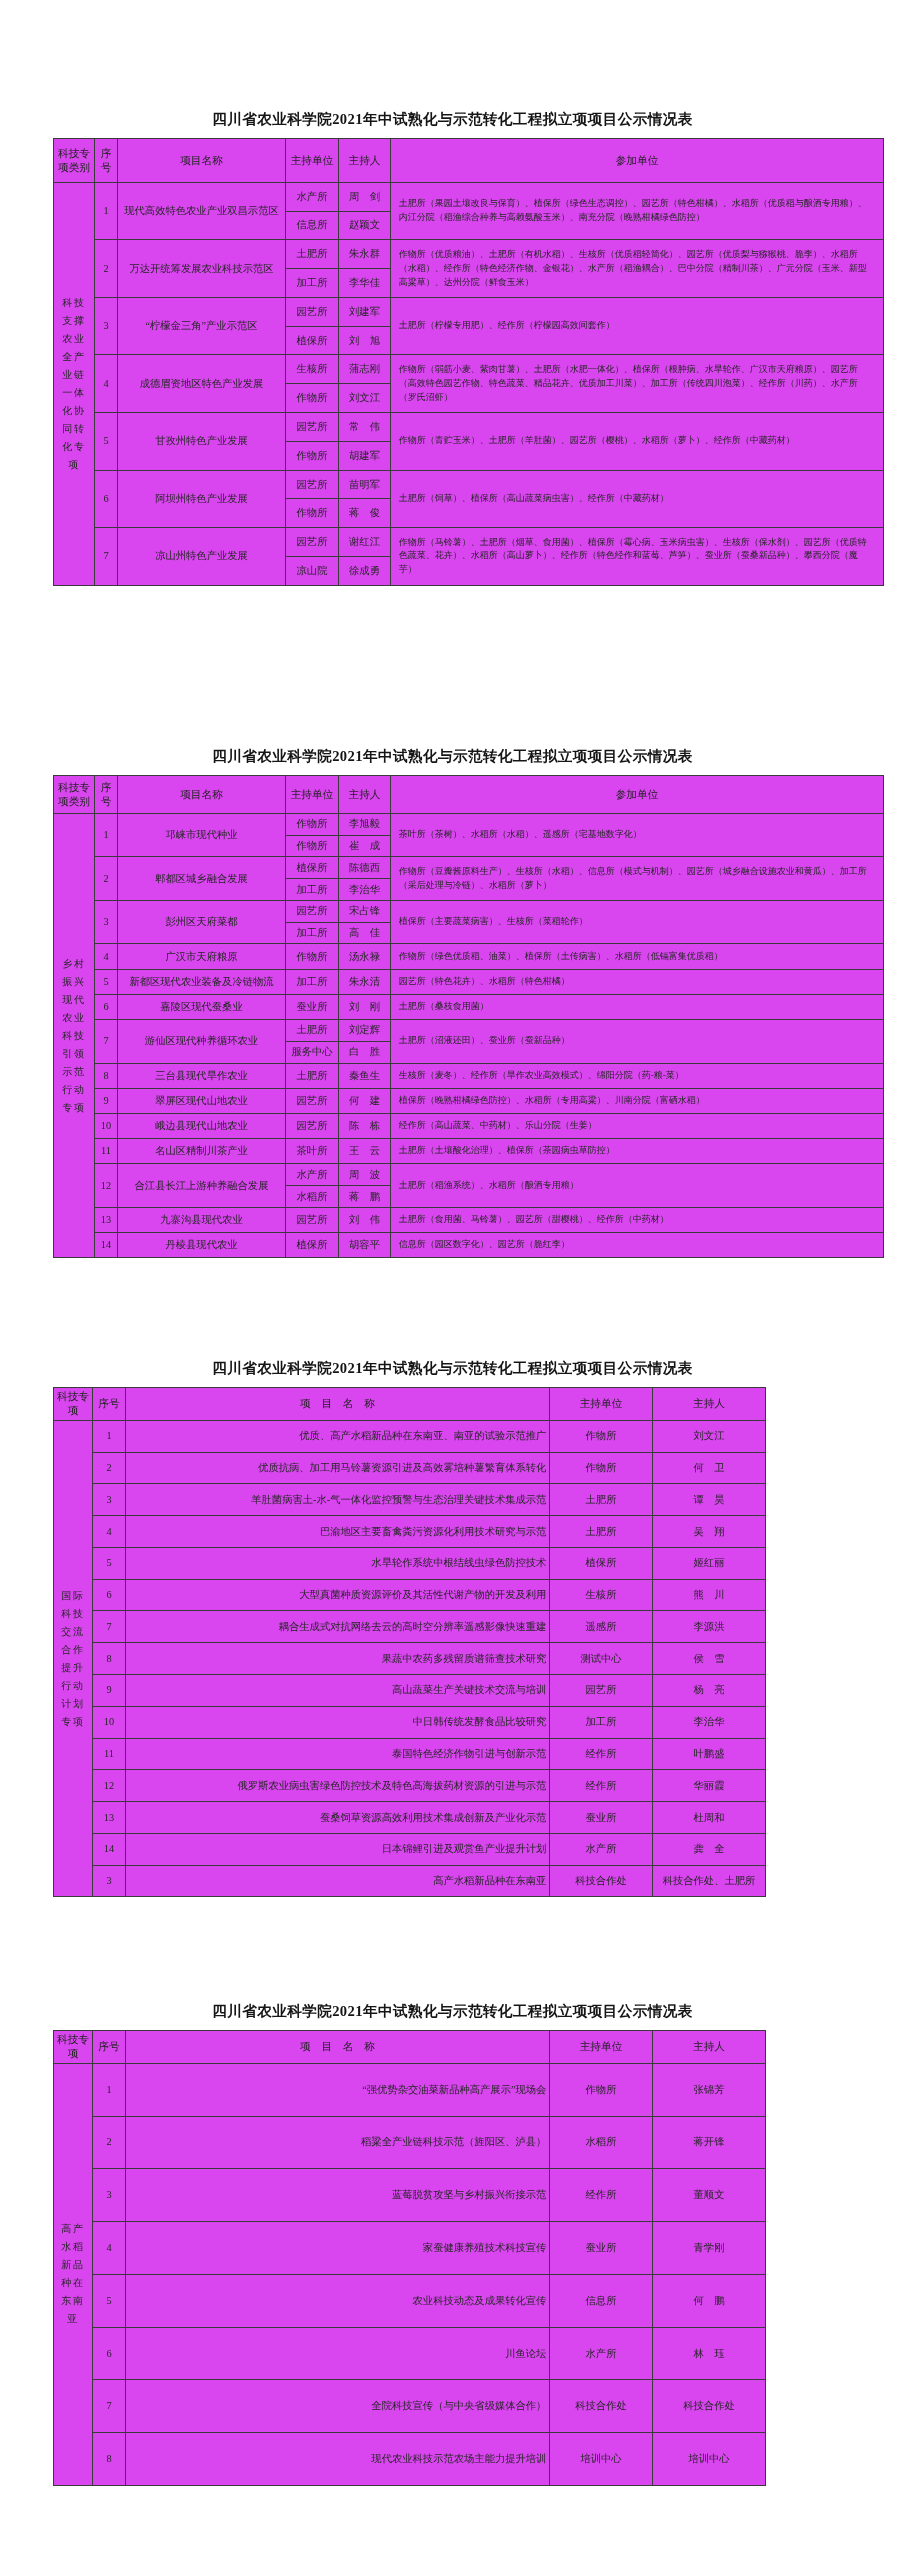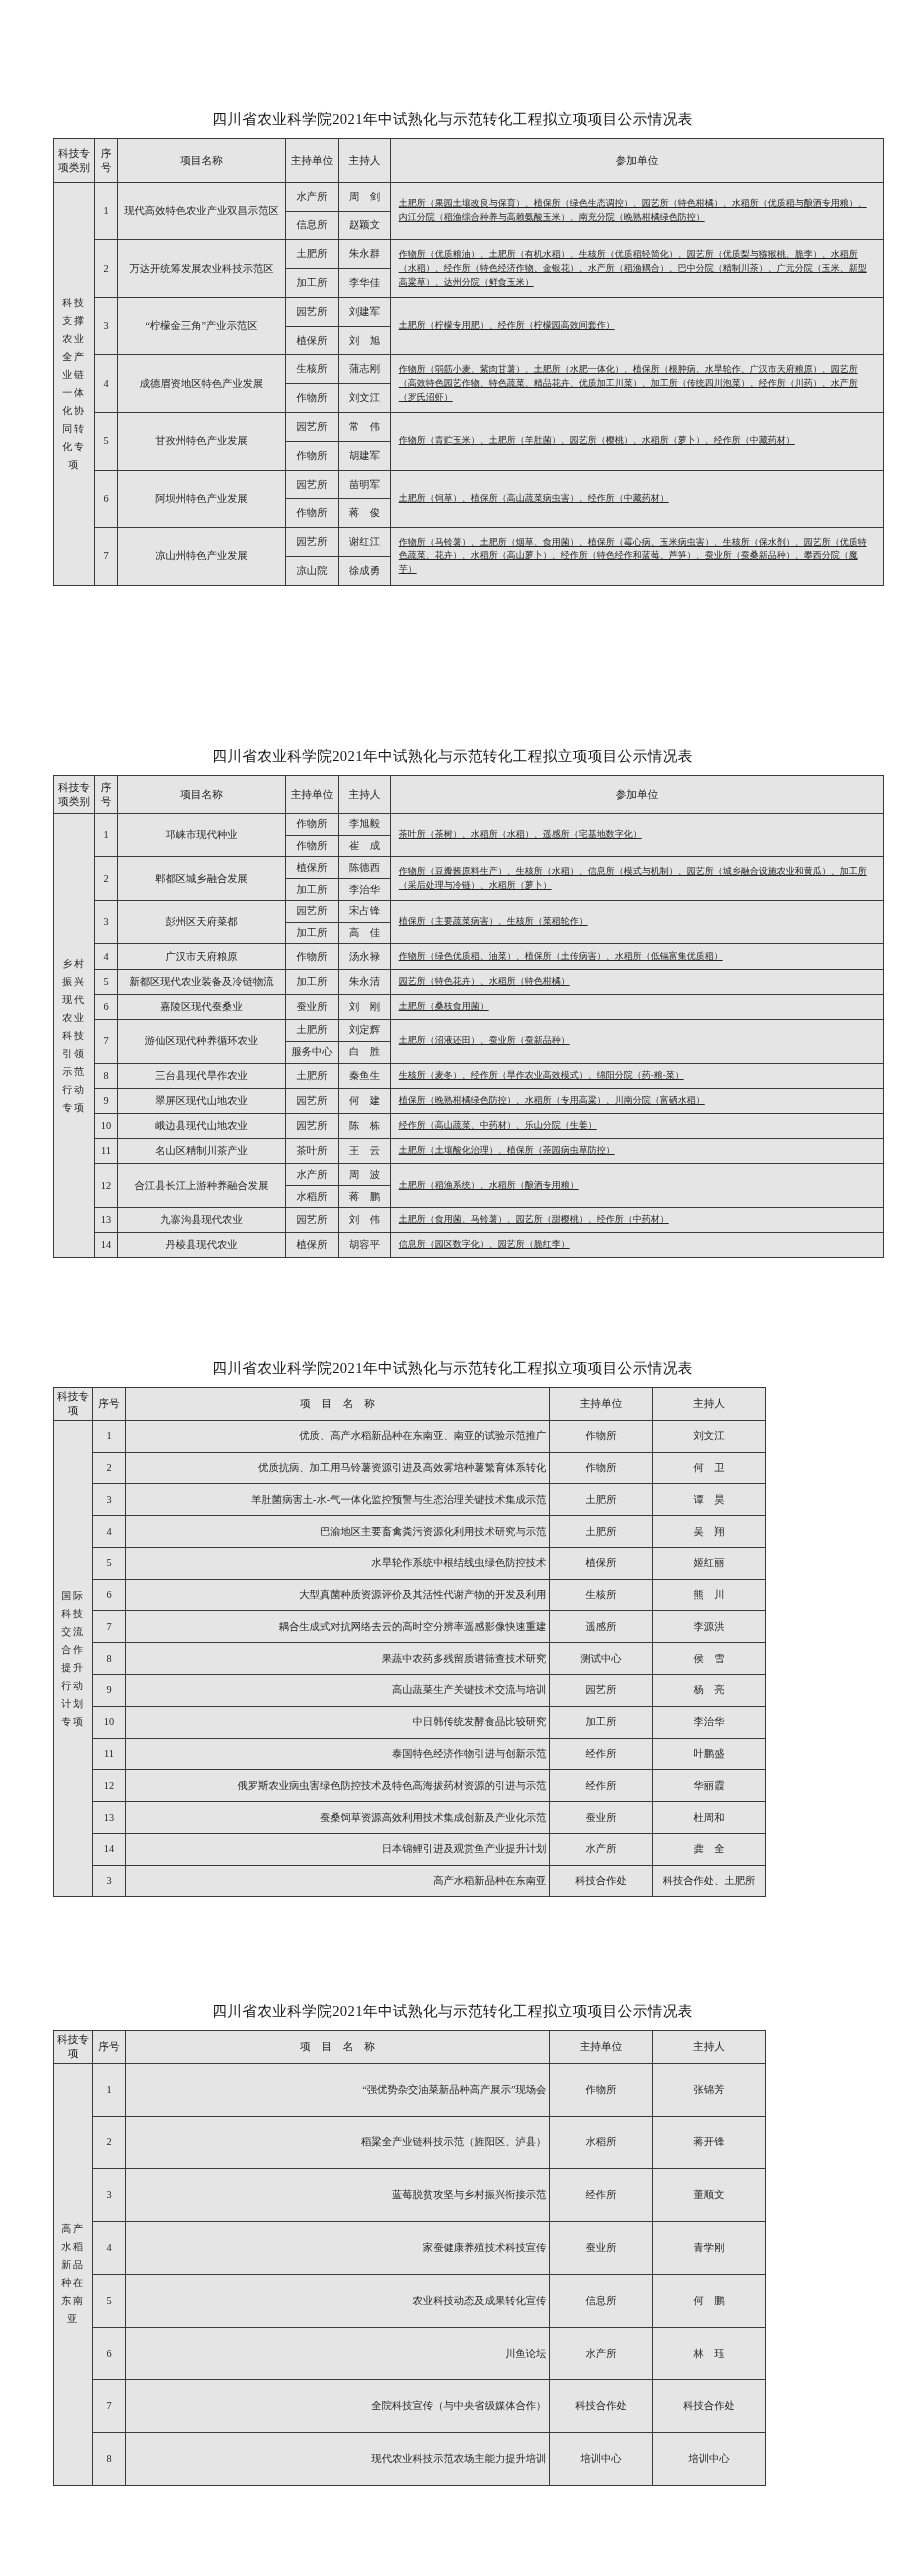--- a/index.html
+++ b/index.html
@@ -1,28 +1,28 @@
 <!DOCTYPE html>
 <html style="font-size:13.7px"><head>
 <meta charset="utf-8">
 <style>
   html,body{margin:0;padding:0;background:#e8e8e8;}
   .page{position:relative;width:905px;height:2576px;background:#ffffff;
         font-family:"Liberation Serif","DejaVu Serif",serif;color:#222;overflow:hidden;}
   .tblock{position:absolute;left:0;width:100%;}
-  .title{text-align:center;font-weight:normal;font-size:14.6px;color:#151515;letter-spacing:0.4px;}
+  .title{text-align:center;font-weight:bold;font-size:14.6px;color:#151515;letter-spacing:0.4px;}
   table.tbl{border-collapse:collapse;table-layout:fixed;margin-left:53px;margin-top:9.4px;
-            border:1.7px solid #2a2a2a;background:#e5e5e5;}
+            border:1.7px solid #2a2a2a;background:#d946ef;}
   .tbl th,.tbl td{border:0.9px solid #3a3a3a;overflow:hidden;word-break:break-all;}
   .tbl th{font-size:10.7px;font-weight:normal;text-align:center;padding:1.7px;color:#222;}
   .tbl td{font-size:10.3px;text-align:center;vertical-align:middle;padding:0.9px 2.6px;line-height:1.35;color:#262626;}
   .t1 th{height:39px}.t2 th{height:33px}.t3 th{height:27.5px}.t4 th{height:27.5px}
   .t1 td{height:26px}.t2 td{height:19px}.t3 td{height:29px}.t4 td{height:50px}
   td.cat{font-size:10px;letter-spacing:1.7px;line-height:1.8;padding:0 4.3px;}
-  td.participants{font-size:9px;text-align:left;padding:2.6px 7.7px;line-height:1.55;text-decoration:underline;}
+  td.participants{font-size:9px;text-align:left;padding:2.6px 7.7px;line-height:1.55;}
   td.pname-left{text-align:right;padding-left:6.9px;}
 </style>
 </head>
 <body>
 
 <div class="page">
 
   <div class="tblock" style="top:110px">
     <div class="title">四川省农业科学院2021年中试熟化与示范转化工程拟立项项目公示情况表</div>
     <table class="tbl t1">

